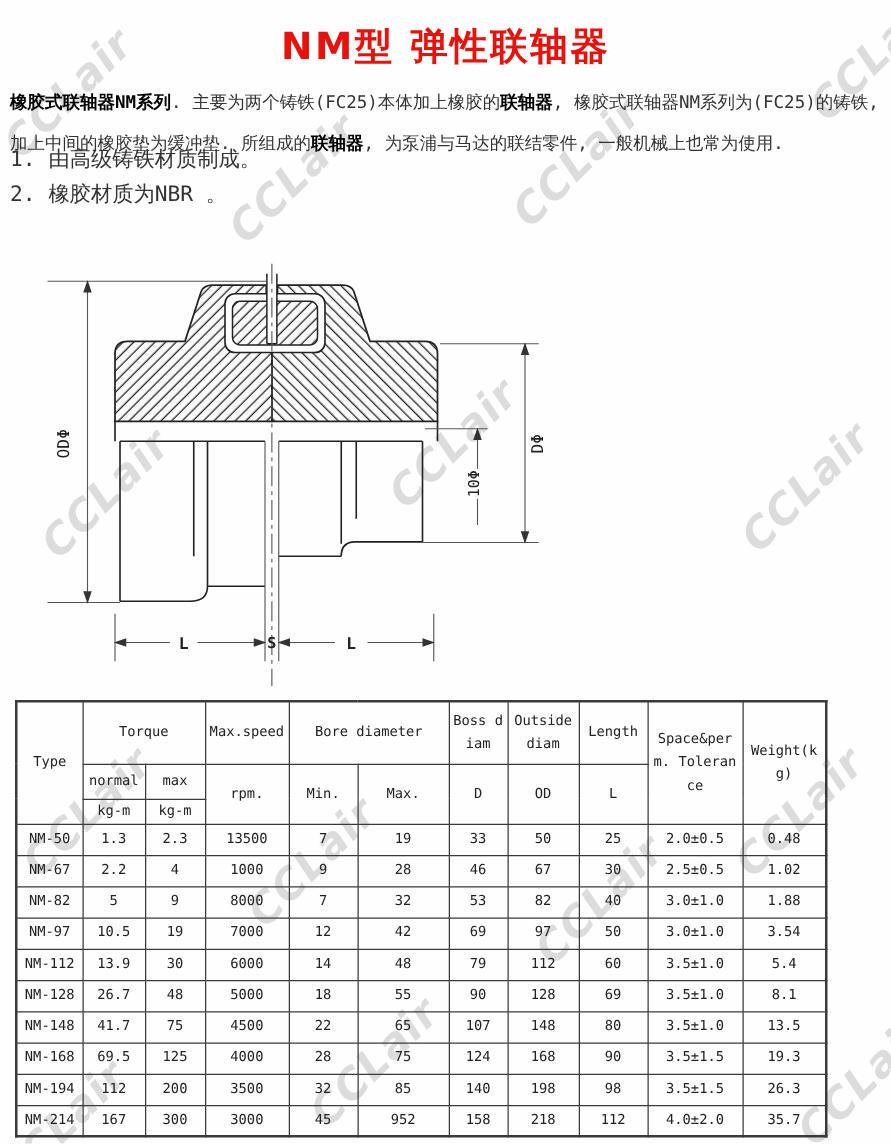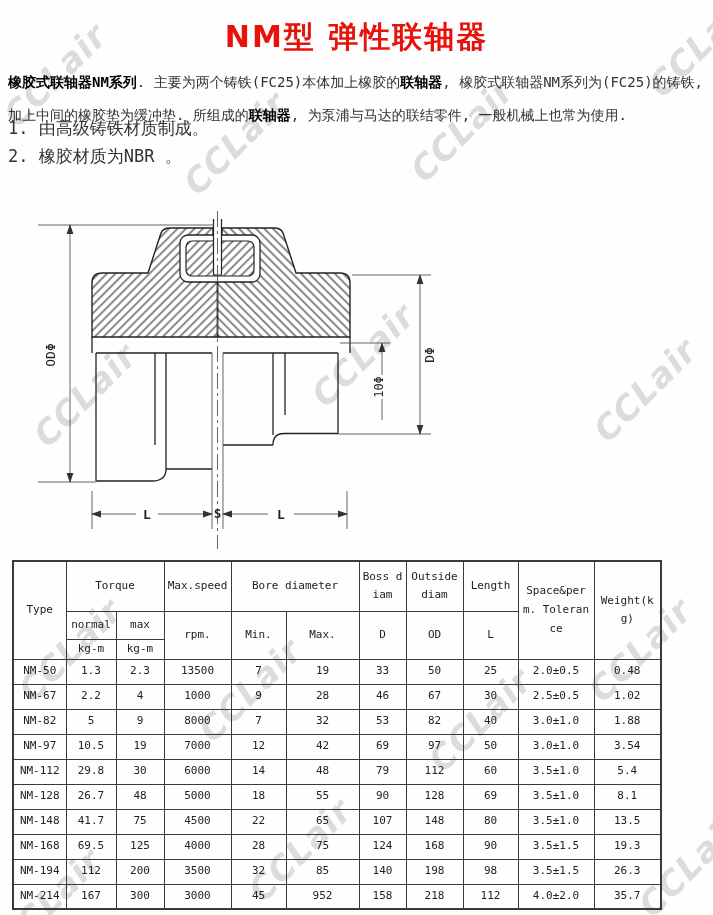--- a/index.html
+++ b/index.html
@@ -197,21 +197,21 @@
           <td>12</td>
           <td>42</td>
           <td>69</td>
           <td>97</td>
           <td>50</td>
           <td>3.0±1.0</td>
           <td>3.54</td>
         </tr>
         <tr>
           <td>NM-112</td>
-          <td>29.8</td>
+          <td>13.9</td>
           <td>30</td>
           <td>6000</td>
           <td>14</td>
           <td>48</td>
           <td>79</td>
           <td>112</td>
           <td>60</td>
           <td>3.5±1.0</td>
           <td>5.4</td>
         </tr>

